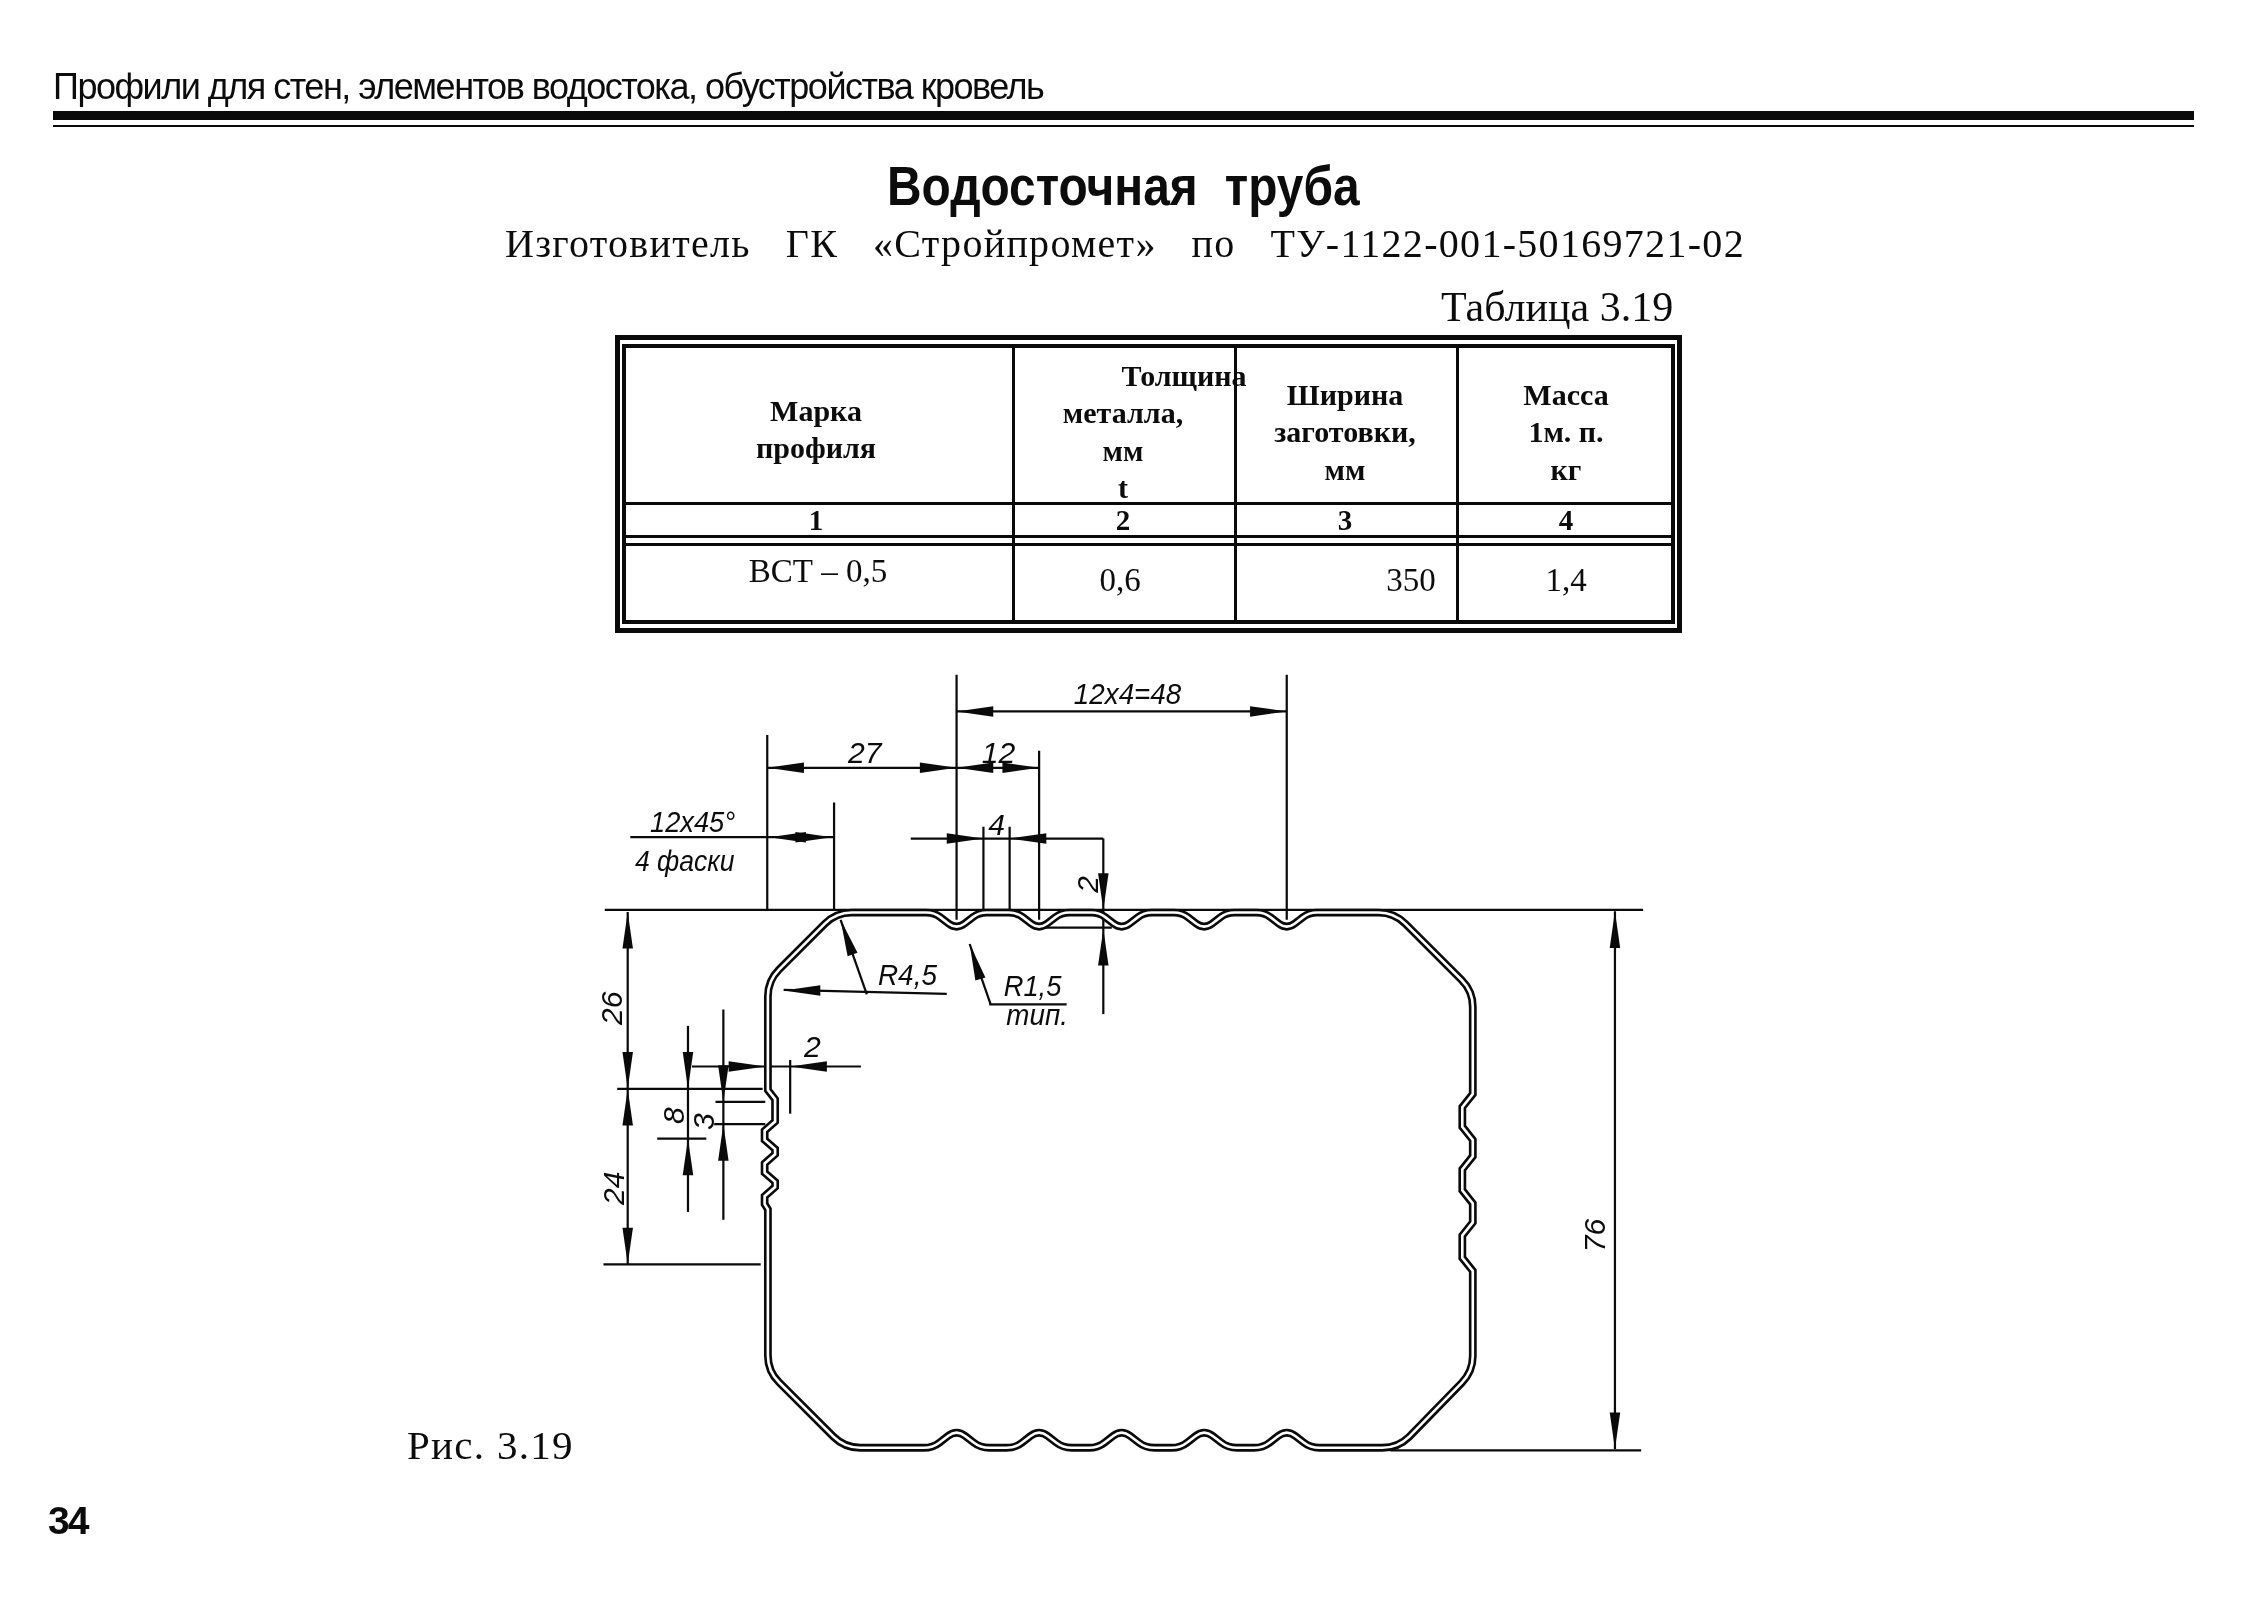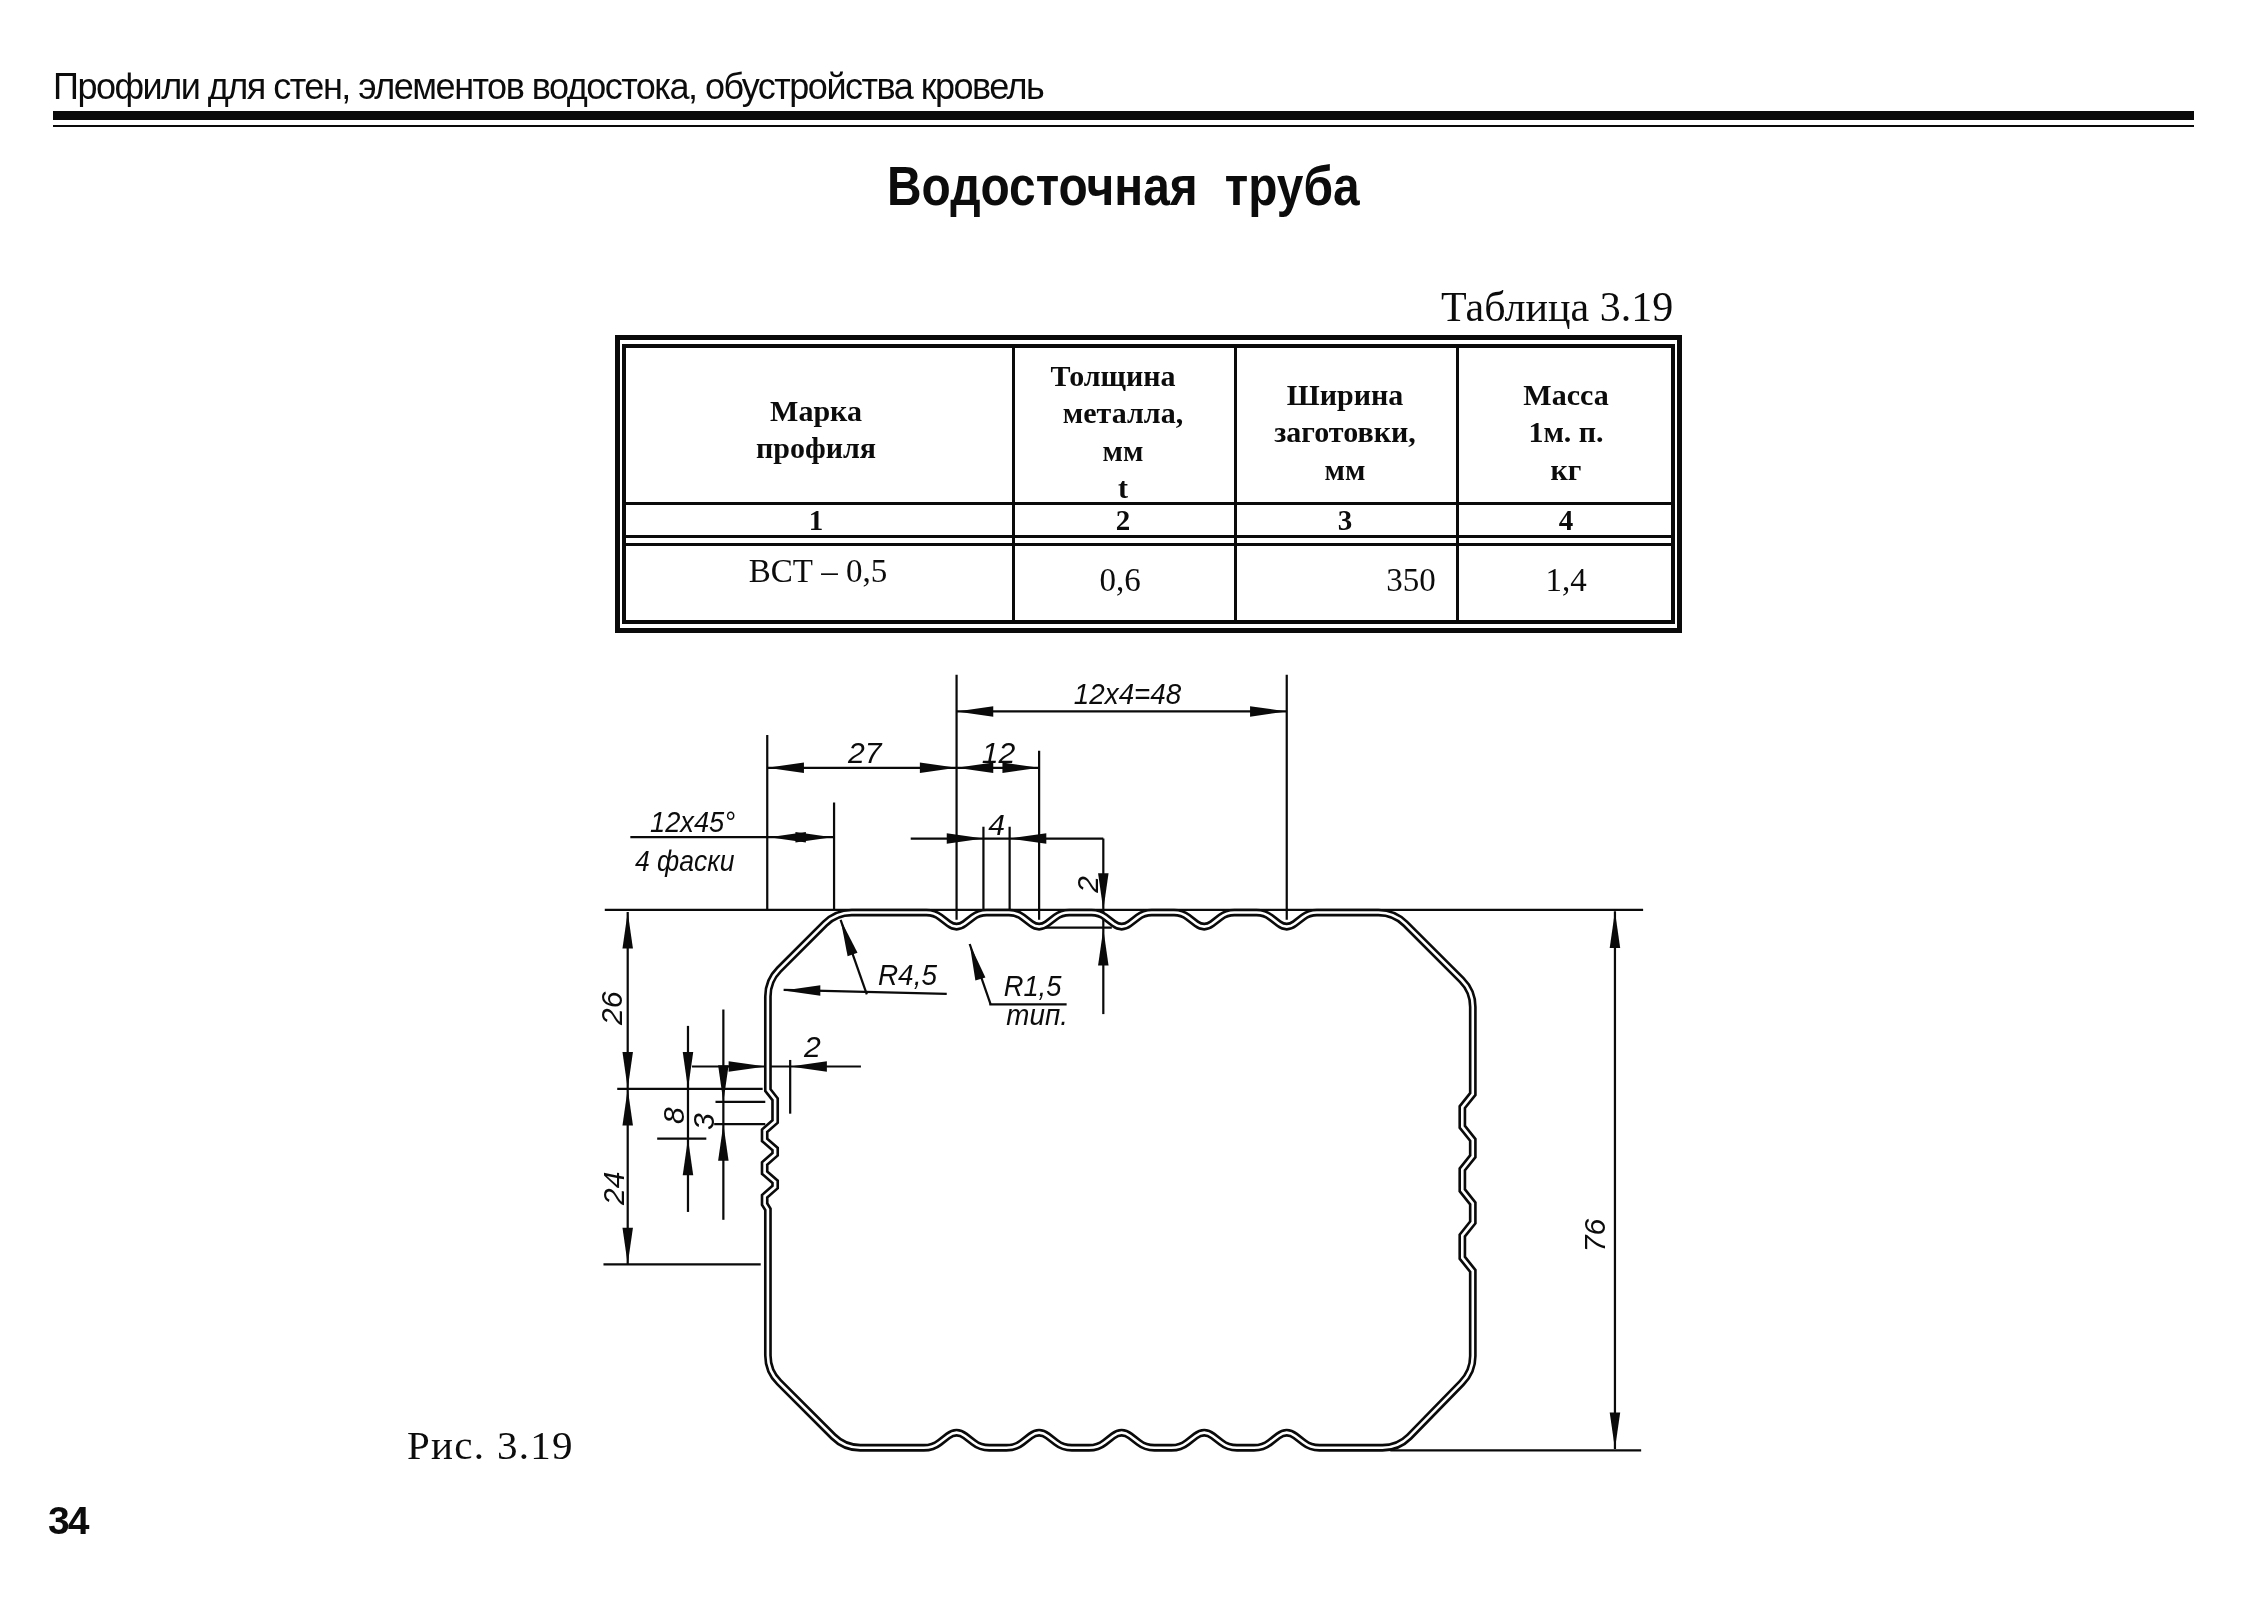--- a/index.html
+++ b/index.html
@@ -15,20 +15,21 @@
 <div id="page">
 
 <div class="abs" id="runhead" style="left:53px;top:69px;font-size:36px;letter-spacing:-1.5px;">Профили для стен, элементов водостока, обустройства кровель</div>
 
 <div class="ln" style="left:53px;top:111px;width:2141px;height:8.5px;"></div>
 
 <div class="ln" style="left:53px;top:125px;width:2141px;height:2px;"></div>
 
 <div class="abs" id="ttl" style="left:887px;top:159px;font-size:55px;font-weight:bold;letter-spacing:0px;word-spacing:15.7px;transform:scaleX(0.87);transform-origin:0 0;">Водосточная труба</div>
 
+<div class="abs ser" id="sub" style="left:505px;top:224px;font-size:40px;word-spacing:23.6px;letter-spacing:1.3px;">Изготовитель ГК «Стройпромет» по ТУ-1122-001-50169721-02</div>
 
 <div class="abs ser" id="tabcap" style="left:1441px;top:286px;font-size:42px;">Таблица 3.19</div>
 
 <div class="ln" style="left:615px;top:335px;width:1067px;height:298px;background:transparent;border:5.2px solid #0a0a0a;box-sizing:border-box;"></div>
 
 <div class="ln" style="left:622px;top:344px;width:1053px;height:280px;background:transparent;border:4.6px solid #0a0a0a;box-sizing:border-box;"></div>
 
 <div class="ln" style="left:1012px;top:344px;width:2.6px;height:280px;"></div>
 
 <div class="ln" style="left:1234px;top:344px;width:2.6px;height:280px;"></div>
@@ -37,21 +38,21 @@
 
 <div class="ln" style="left:622px;top:502px;width:1053px;height:2.6px;"></div>
 
 <div class="ln" style="left:622px;top:535px;width:1053px;height:2.6px;"></div>
 
 <div class="ln" style="left:622px;top:543px;width:1053px;height:2.6px;"></div>
 
 <div class="abs ser ctr" style="left:816px;top:396px;font-size:30px;font-weight:bold;">Марка</div>
 <div class="abs ser ctr" style="left:816px;top:433px;font-size:30px;font-weight:bold;">профиля</div>
 
-<div class="abs ser ctr" style="left:1113px;top:361px;font-size:30px;font-weight:bold;">Толщина</div>
+<div class="abs ser ctr" style="left:1184px;top:361px;font-size:30px;font-weight:bold;">Толщина</div>
 <div class="abs ser ctr" style="left:1123px;top:398px;font-size:30px;font-weight:bold;">металла,</div>
 <div class="abs ser ctr" style="left:1123px;top:436px;font-size:30px;font-weight:bold;">мм</div>
 <div class="abs ser ctr" style="left:1123px;top:473px;font-size:30px;font-weight:bold;">t</div>
 
 <div class="abs ser ctr" style="left:1345px;top:380px;font-size:30px;font-weight:bold;">Ширина</div>
 <div class="abs ser ctr" style="left:1345px;top:417px;font-size:30px;font-weight:bold;">заготовки,</div>
 <div class="abs ser ctr" style="left:1345px;top:455px;font-size:30px;font-weight:bold;">мм</div>
 
 <div class="abs ser ctr" style="left:1566px;top:380px;font-size:30px;font-weight:bold;">Масса</div>
 <div class="abs ser ctr" style="left:1566px;top:417px;font-size:30px;font-weight:bold;">1м. п.</div>

